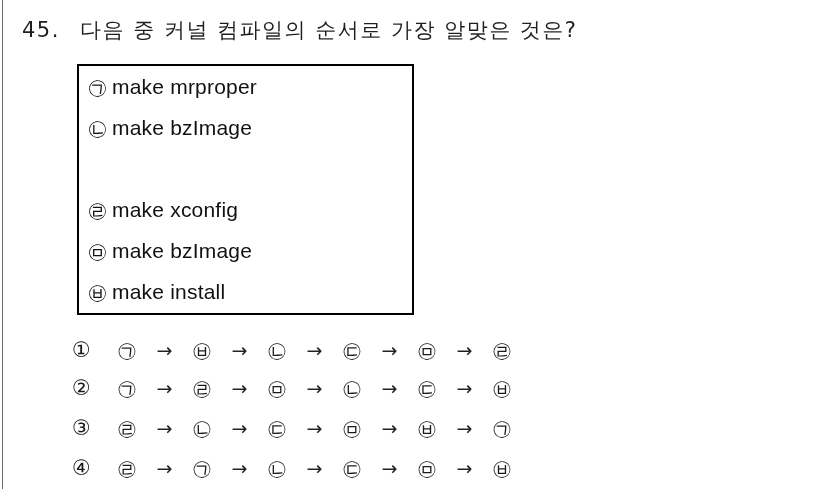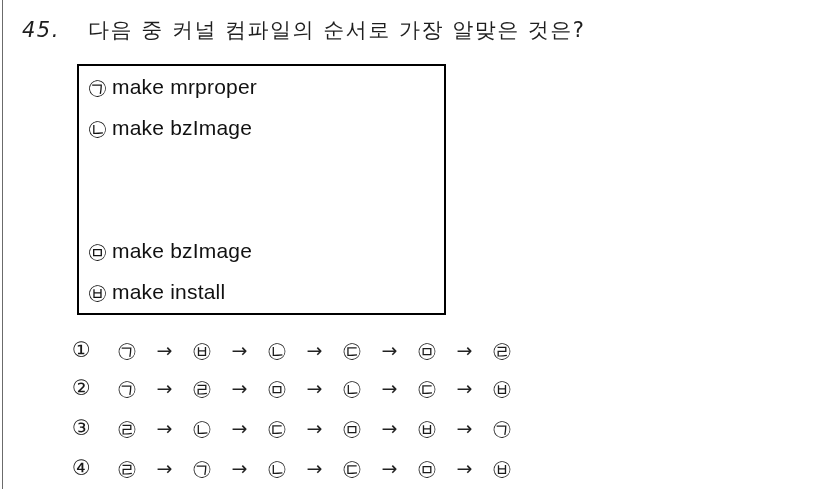--- a/index.html
+++ b/index.html
@@ -1,22 +1,22 @@
 <!DOCTYPE html>
 <html><head>
 <meta charset="utf-8">
 <style>
   html, body { margin: 0; padding: 0; background: #ffffff; }
   body { width: 826px; height: 489px; position: relative; overflow: hidden;
          font-family: "DejaVu Sans", "Liberation Sans", sans-serif; color: #1a1a1a; }
   .left-rule { position: absolute; left: 2px; top: 0; width: 1px; height: 489px; background: #6b6b6b; }
   .question { position: absolute; left: 22px; top: 16px; font-size: 21px; letter-spacing: 1.5px; white-space: nowrap; color: #1e1e1e; }
-  .qnum { margin-right: 20px; font-style: italic; }
+  .qnum { margin-right: 12px; }
   .box { position: absolute; left: 77px; top: 64px; width: 333px; height: 247px;
-         border: 2px solid #000; box-sizing: content-box; padding-left: 32px; }
+         border: 2px solid #000; box-sizing: content-box; }
   .box-item { position: absolute; left: 9px; font-size: 21px; white-space: nowrap;
               font-family: "Liberation Sans", sans-serif; color: #111; letter-spacing: 0.2px; }
   .box-item .mark { display: inline-block; width: 22px; font-family: "DejaVu Sans", sans-serif; font-size: 19px; }
   .box-item .cmd { margin-left: 2px; }
   .choices { position: absolute; left: 72px; top: 335px; }
   .choice { position: absolute; left: 0; white-space: nowrap; font-size: 19px; height: 30px; line-height: 30px; color: #1a1a1a; }
   .choice .num { display: inline-block; width: 40px; font-size: 21px; }
   .choice .step { display: inline-block; width: 30px; text-align: center; font-size: 19px; }
   .choice .arrow { display: inline-block; width: 45px; text-align: center; font-size: 19px; color: #222; }
 </style>
@@ -30,20 +30,23 @@
   <span>다음 중 커널 컴파일의 순서로 가장 알맞은 것은?</span>
 </div>
 
 <div class="box">
   <div class="box-item" style="top:9px">
     <span class="mark">㉠</span><span class="cmd">make mrproper</span>
   </div>
   <div class="box-item" style="top:50px">
     <span class="mark">㉡</span><span class="cmd">make bzImage</span>
   </div>
+  <div class="box-item" style="top:132px">
+    <span class="mark">㉣</span><span class="cmd">make xconfig</span>
+  </div>
   <div class="box-item" style="top:173px">
     <span class="mark">㉤</span><span class="cmd">make bzImage</span>
   </div>
   <div class="box-item" style="top:214px">
     <span class="mark">㉥</span><span class="cmd">make install</span>
   </div>
 </div>
 
 <div class="choices">
   <div class="choice" style="top:0px">

